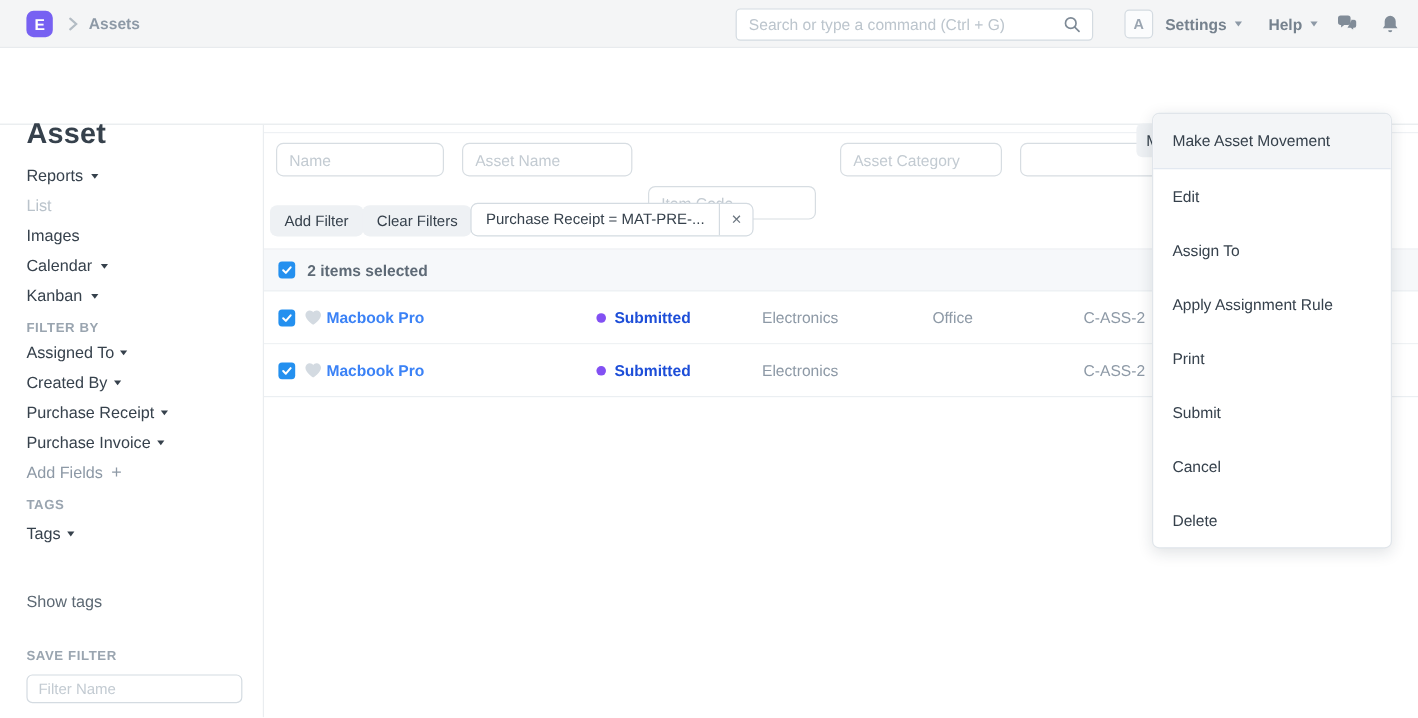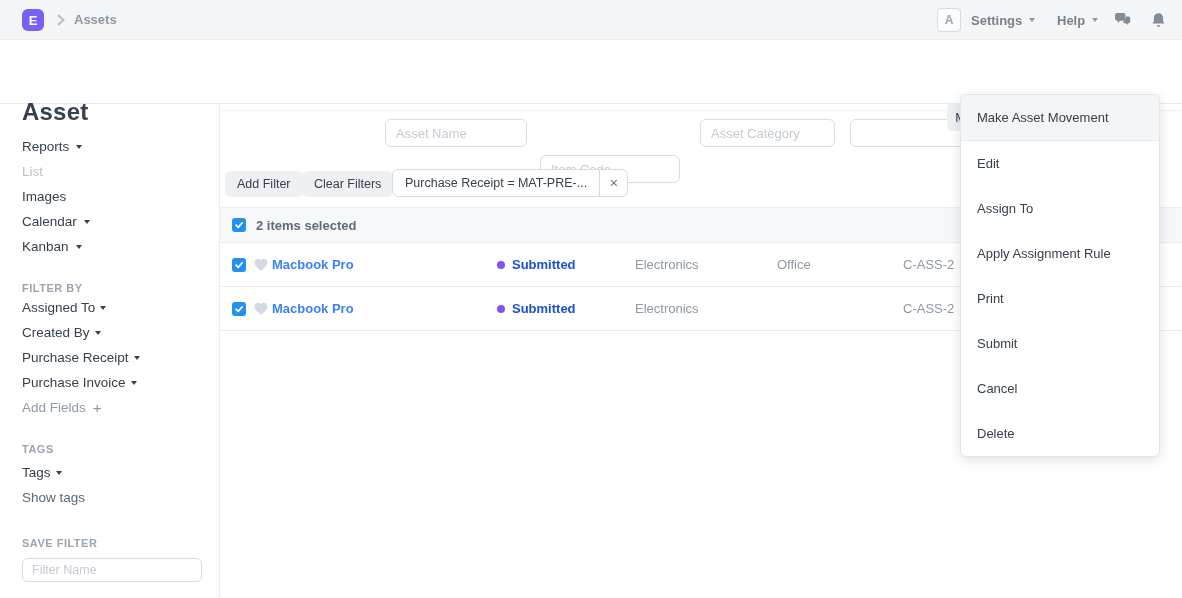--- a/index.html
+++ b/index.html
@@ -29,24 +29,24 @@
   .btn { position:absolute; top:63px; height:28px; border-radius:5px; border:none; font-family:inherit; font-size:13px; display:inline-flex; align-items:center; justify-content:center; gap:7px; cursor:pointer; padding:0 12px; }
   .btn-default { background:#eef1f4; color:#36414c; }
   .btn-primary { background:#4d00e2; color:#fff; font-weight:600; }
 
   
   .sidebar { position:absolute; left:0; top:104px; width:220px; height:494px; border-right:1px solid #eaedf0; background:#fff; padding:30px 0 0 22px; }
   .side-item { height:25px; display:flex; align-items:center; gap:7px; color:#36414c; font-size:13.5px; cursor:pointer; }
   .side-item.muted { color:#bac3cb; }
   .side-item .caret { color:#36414c; }
   .side-heading { height:14px; font-size:11px; font-weight:600; letter-spacing:.5px; color:#9aa5b0; display:flex; align-items:center; }
-  .mt22 { margin-top:22px; } .mt26 { margin-top:26px; } .mt4 { margin-top:4px; }
+  .mt22 { margin-top:8px; } .mt26 { margin-top:26px; } .mt4 { margin-top:4px; }
   .plus { color:#8d99a6; font-size:15px; }
   .gray-item { color:#8d99a6; }
-  .mid-item { color:#5c6873; }
+  .mid-item { color:#5c6873;margin-top:32px; }
   .save-input { margin-top:8px; width:180px; height:24px; border:1px solid #d4dbe1; border-radius:5px; padding:0 9px; font-size:12.5px; font-family:inherit; color:#36414c; outline:none; }
   .save-input::placeholder { color:#c3cbd2; }
 
   
   .main-top-line { position:absolute; left:220px; top:110px; width:962px; height:0; border-top:1px solid #eef1f4; }
   .filter-input { position:absolute; top:119px; height:28px; width:140px; border:1px solid #d7dde2; border-radius:6px; padding:0 10px; font-size:13px; font-family:inherit; color:#36414c; outline:none; background:#fff; }
   .filter-input::placeholder { color:#c3cbd2; }
   .chip-btn { position:absolute; top:171px; height:26px; background:#eef1f4; border:none; border-radius:6px; font-family:inherit; font-size:12.5px; color:#36414c; padding:0 12px; cursor:pointer; }
   .filter-chip { position:absolute; left:392px; top:169px; height:28px; display:inline-flex; align-items:center; background:#fff; border:1px solid #d4dbe1; border-radius:6px; cursor:pointer; }
   .filter-chip .chip-label { padding:0 12px; font-size:12.5px; color:#36414c; }
@@ -73,20 +73,29 @@
 
   <div class="navbar">
     <div class="logo">
         <span>E</span>
       </div>
     <svg class="crumb-chev" width="10" height="14" viewBox="0 0 10 14">
         <path d="M2.5 2.5 L7.5 7 L2.5 11.5" fill="none" stroke="#b3bcc4" stroke-width="1.8" stroke-linecap="round"></path>
       </svg>
     <span class="crumb">Assets</span>
 
+    <div class="search-wrap">
+      <input placeholder="Search or type a command (Ctrl + G)" style="">
+      <span class="search-ic">
+        <svg width="15" height="15" viewBox="0 0 15 15">
+            <circle cx="6.3" cy="6.3" r="4.4" fill="none" stroke="#7e8a96" stroke-width="1.4"></circle>
+            <line x1="9.6" y1="9.6" x2="13.2" y2="13.2" stroke="#7e8a96" stroke-width="1.4" stroke-linecap="round"></line>
+          </svg>
+      </span>
+    </div>
 
     <div class="avatar">
         <span>A</span>
       </div>
     <span class="nav-link" style="left:971px">
         <span>Settings</span>
         <span class="caret sm" style="color:#8d99a6"></span>
       </span>
     <span class="nav-link" style="left:1057px">
         <span>Help</span>
@@ -171,20 +180,21 @@
     <div class="side-item mid-item">
         <span>Show tags</span>
       </div>
 
     <div class="side-heading mt26">SAVE FILTER</div>
     <input class="save-input" placeholder="Filter Name" style="">
   </div>
 
   <div class="main-top-line"></div>
 
+  <input class="filter-input" style="left: 230px;" placeholder="Name">
   <input class="filter-input" style="left: 385px; width: 142px;" placeholder="Asset Name">
   <input class="filter-input" style="left: 540px; margin-top: 36px;" placeholder="Item Code">
   <input class="filter-input" style="left: 700px; width: 135px;" placeholder="Asset Category">
   <input class="filter-input" style="left: 850px;" placeholder="">
 
   <button class="chip-btn" style="left:225px">Add Filter</button>
   <button class="chip-btn" style="left:302px">Clear Filters</button>
   <div class="filter-chip">
     <span class="chip-label">Purchase Receipt = MAT-PRE-...</span>
     <span class="chip-x">

